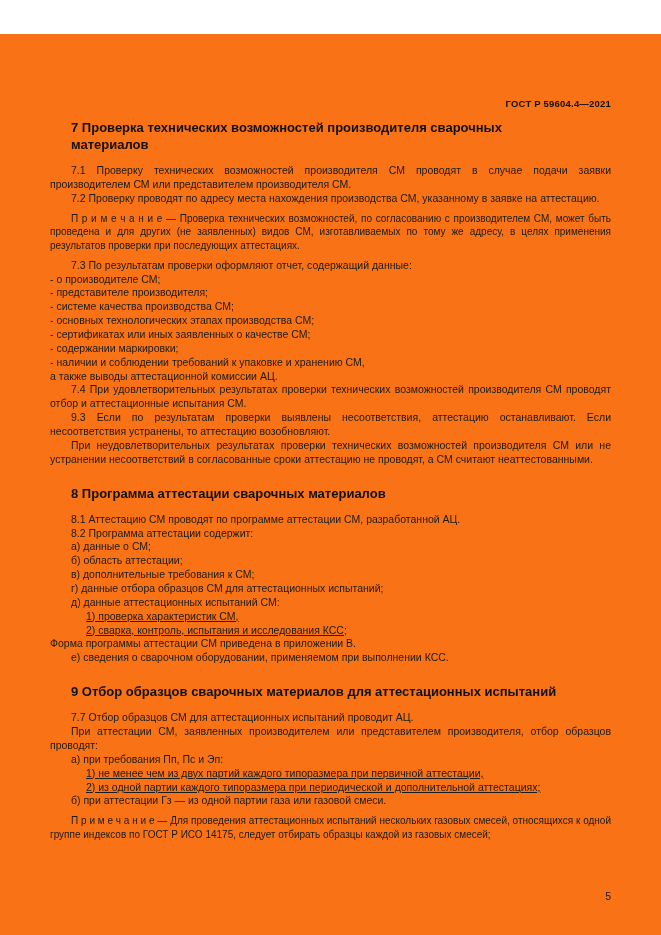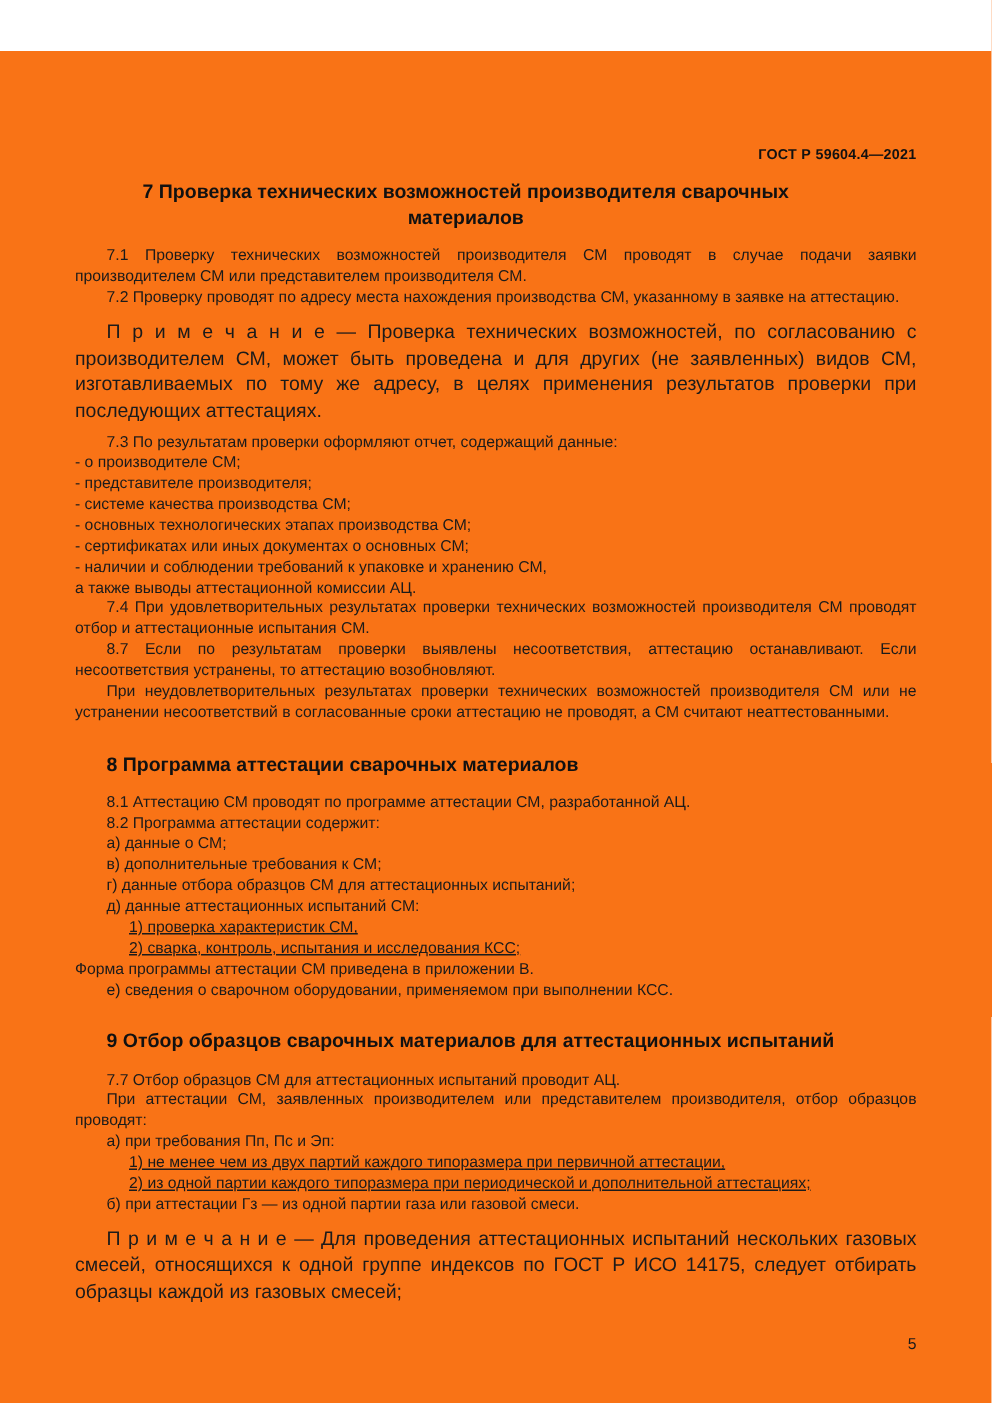--- a/index.html
+++ b/index.html
@@ -25,31 +25,31 @@
   }
   .h {
     font-size: 13px;
     font-weight: 700;
     line-height: 1.32;
     margin: 18px 0 11px 0;
     padding-left: 21px;
     color: #111;
   }
   .h.first { margin-top: 10px; }
-  .h.narrow { max-width: 500px; text-align: center; }
+  .h.narrow { max-width: 500px; }
   .b {
     font-size: 10.5px;
     line-height: 1.32;
     margin: 0;
     text-align: justify;
   }
   .ind  { text-indent: 21px; }
   .ind2 { text-indent: 36px; text-decoration: underline; }
   .note {
-    font-size: 13px;
+    font-size: 10px;
     line-height: 1.36;
     text-indent: 21px;
     text-align: justify;
     margin: 6px 0;
   }
   .page-number {
     position: absolute;
     right: 50px;
     top: 856px;
     font-size: 10.5px;
@@ -64,31 +64,33 @@
 
   <h2 class="h first narrow">7 Проверка технических возможностей производителя сварочных материалов</h2>
   <p class="b ind">7.1 Проверку технических возможностей производителя СМ проводят в случае подачи заявки производителем СМ или представителем производителя СМ.</p>
   <p class="b ind">7.2 Проверку проводят по адресу места нахождения производства СМ, указанному в заявке на аттестацию.</p>
   <p class="note">П р и м е ч а н и е — Проверка технических возможностей, по согласованию с производителем СМ, может быть проведена и для других (не заявленных) видов СМ, изготавливаемых по тому же адресу, в целях применения результатов проверки при последующих аттестациях.</p>
   <p class="b ind">7.3 По результатам проверки оформляют отчет, содержащий данные:</p>
   <p class="b">- о производителе СМ;</p>
   <p class="b">- представителе производителя;</p>
   <p class="b">- системе качества производства СМ;</p>
   <p class="b">- основных технологических этапах производства СМ;</p>
-  <p class="b">- сертификатах или иных документах о основных СМ;</p>
+  <p class="b">- сертификатах или иных заявленных о качестве СМ;</p>
+  <p class="b">- содержании маркировки;</p>
   <p class="b">- наличии и соблюдении требований к упаковке и хранению СМ,</p>
   <p class="b">а также выводы аттестационной комиссии АЦ.</p>
   <p class="b ind">7.4 При удовлетворительных результатах проверки технических возможностей производителя СМ проводят отбор и аттестационные испытания СМ.</p>
-  <p class="b ind">8.7 Если по результатам проверки выявлены несоответствия, аттестацию останавливают. Если несоответствия устранены, то аттестацию возобновляют.</p>
+  <p class="b ind">9.3 Если по результатам проверки выявлены несоответствия, аттестацию останавливают. Если несоответствия устранены, то аттестацию возобновляют.</p>
   <p class="b ind">При неудовлетворительных результатах проверки технических возможностей производителя СМ или не устранении несоответствий в согласованные сроки аттестацию не проводят, а СМ считают неаттестованными.</p>
 
   <h2 class="h">8 Программа аттестации сварочных материалов</h2>
   <p class="b ind">8.1 Аттестацию СМ проводят по программе аттестации СМ, разработанной АЦ.</p>
   <p class="b ind">8.2 Программа аттестации содержит:</p>
   <p class="b ind">а) данные о СМ;</p>
+  <p class="b ind">б) область аттестации;</p>
   <p class="b ind">в) дополнительные требования к СМ;</p>
   <p class="b ind">г) данные отбора образцов СМ для аттестационных испытаний;</p>
   <p class="b ind">д) данные аттестационных испытаний СМ:</p>
   <p class="b ind2">1) проверка характеристик СМ,</p>
   <p class="b ind2">2) сварка, контроль, испытания и исследования КСС;</p>
   <p class="b">Форма программы аттестации СМ приведена в приложении В.</p>
   <p class="b ind">е) сведения о сварочном оборудовании, применяемом при выполнении КСС.</p>
 
   <h2 class="h">9 Отбор образцов сварочных материалов для аттестационных испытаний</h2>
   <p class="b ind">7.7 Отбор образцов СМ для аттестационных испытаний проводит АЦ.</p>

